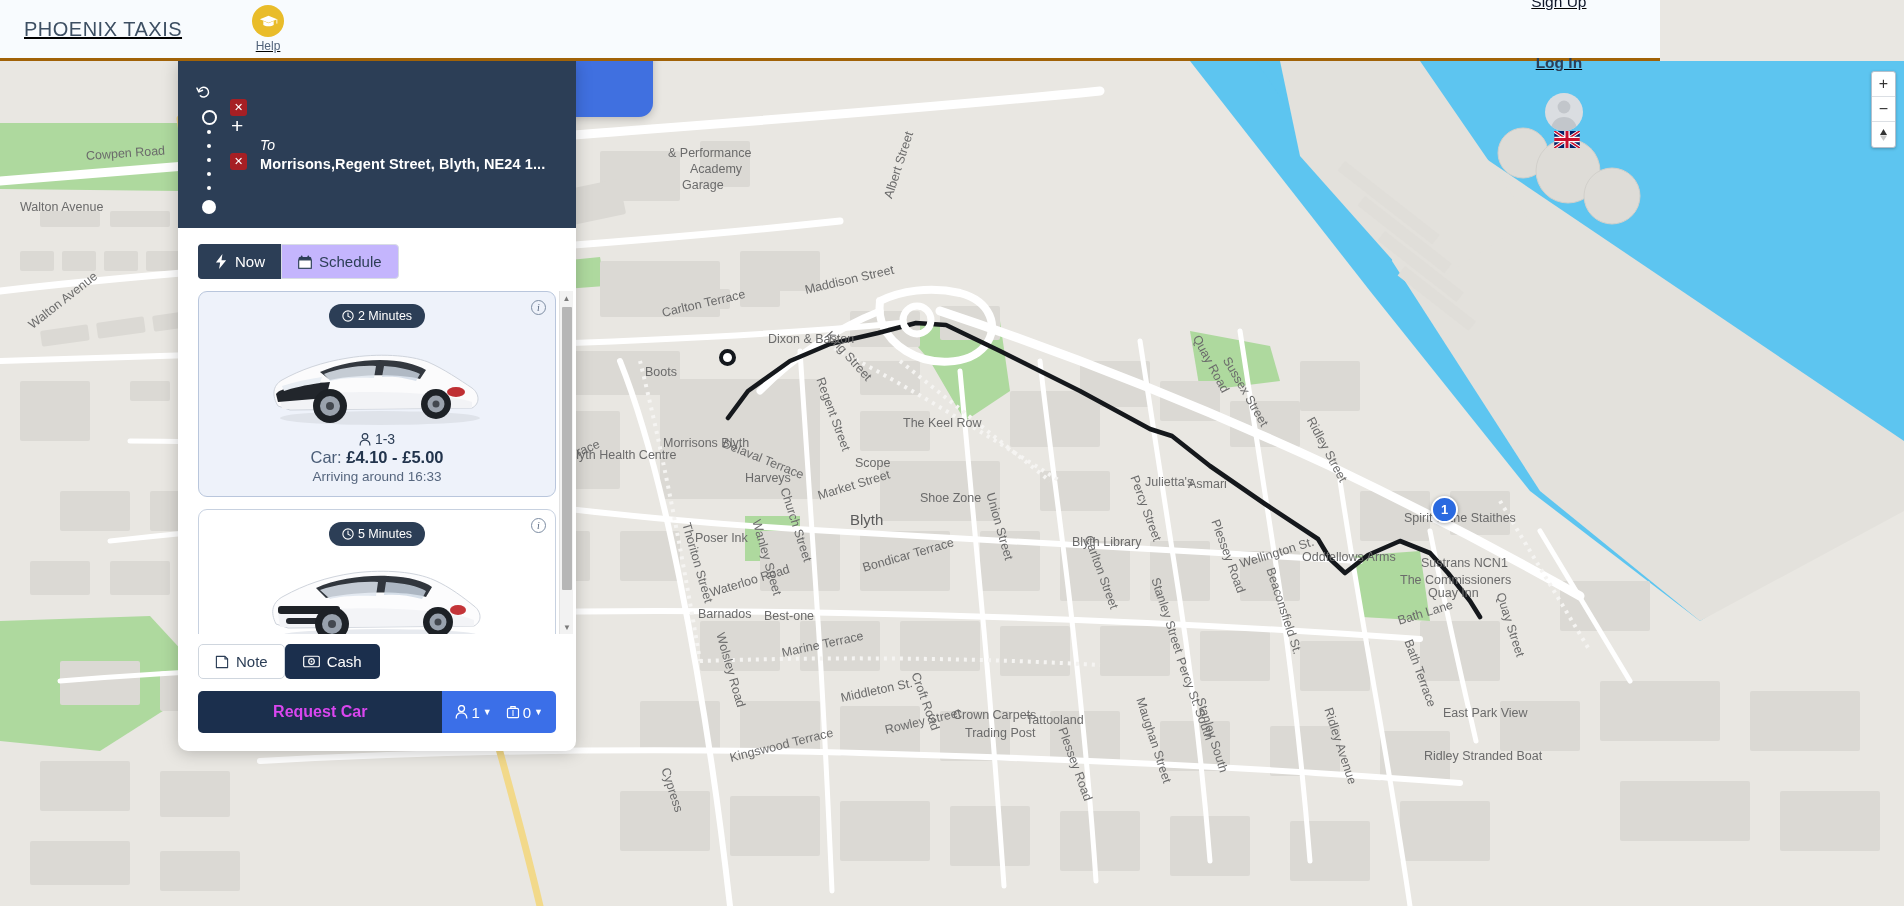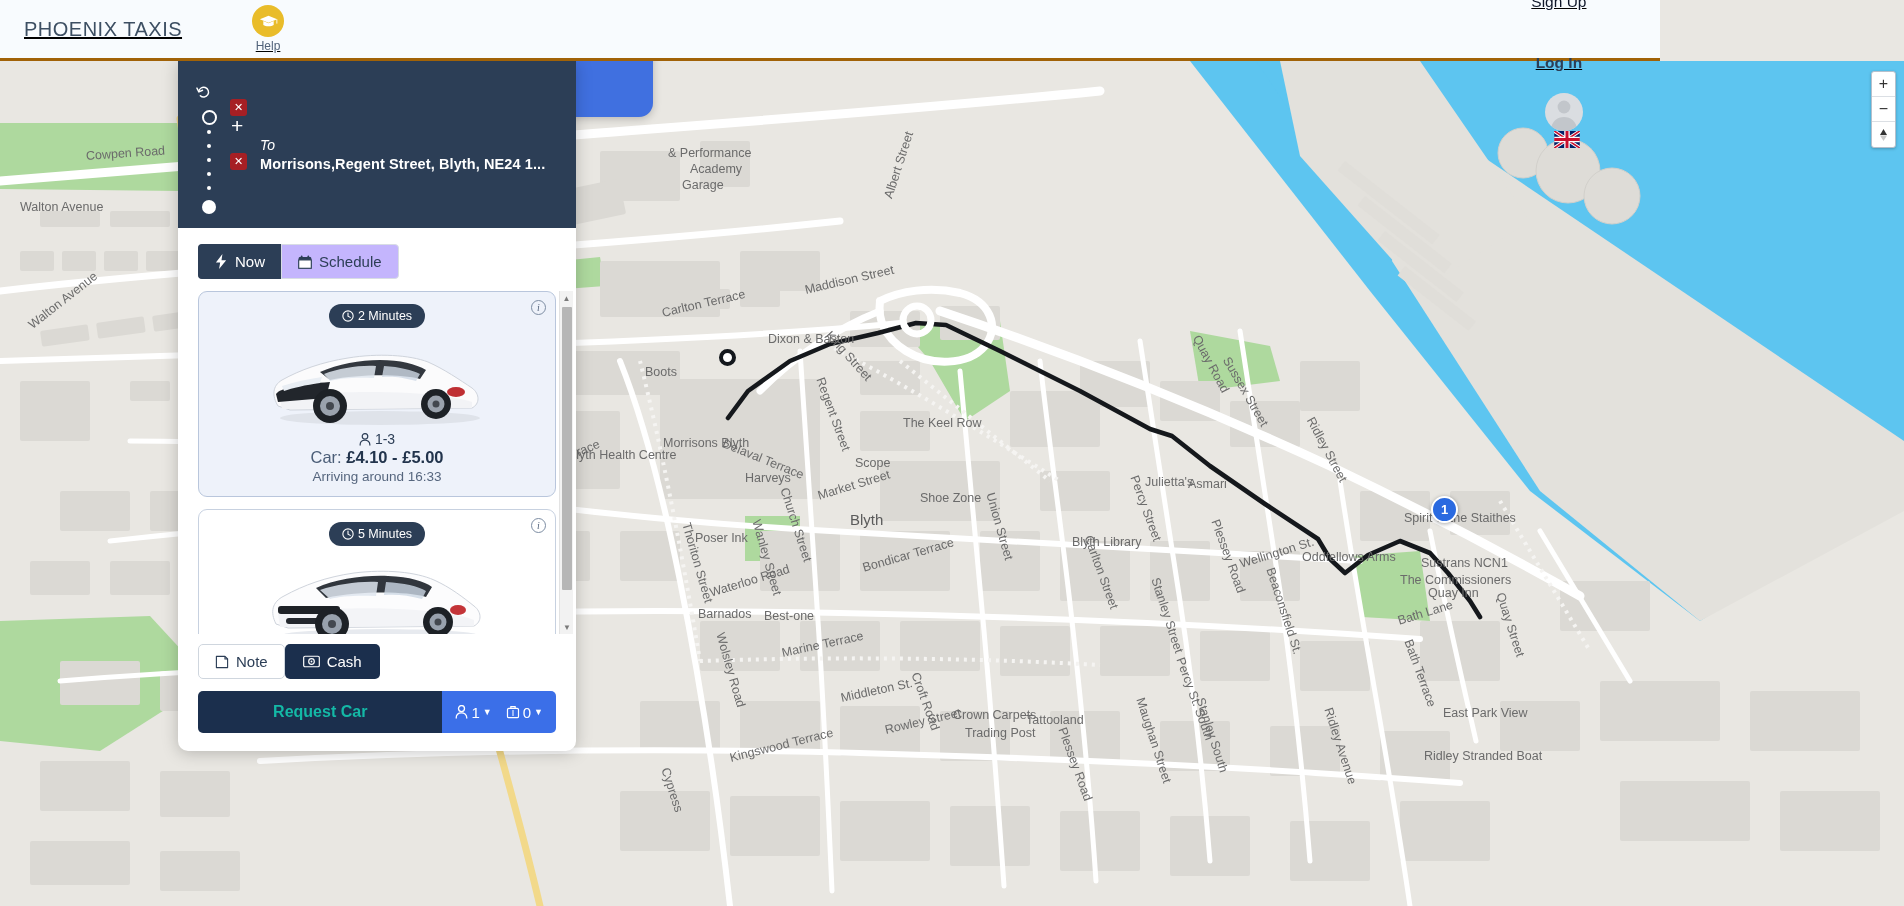--- a/index.html
+++ b/index.html
@@ -221,21 +221,21 @@
     padding: 8px 16px; font-size: 15px; color: #2c3e56;
     background: #fff; cursor: pointer;
   }
   .cash-btn {
     display: flex; align-items: center; gap: 7px;
     background: #1b2f4d; color: #fff; border-radius: 5px;
     padding: 9px 18px; font-size: 15px; cursor: pointer;
   }
   .request-row { display: flex; padding: 6px 20px 18px 20px; }
   .request-btn {
-    flex: 1; background: #1b2f4d; color: #14b8a6;
+    flex: 1; background: #1b2f4d; color: #d946ef;
     font-size: 16px; font-weight: 700;
     display: flex; align-items: center; justify-content: center;
     border-radius: 5px 0 0 5px; padding: 12px 8px; cursor: pointer;
   }
   .counters {
     background: #3b6fe8; color: #fff;
     border-radius: 0 5px 5px 0; display: flex; align-items: center;
     gap: 14px; padding: 0 13px; font-size: 15px;
   }
   .counter { display: flex; align-items: center; gap: 3px; cursor: pointer; }

